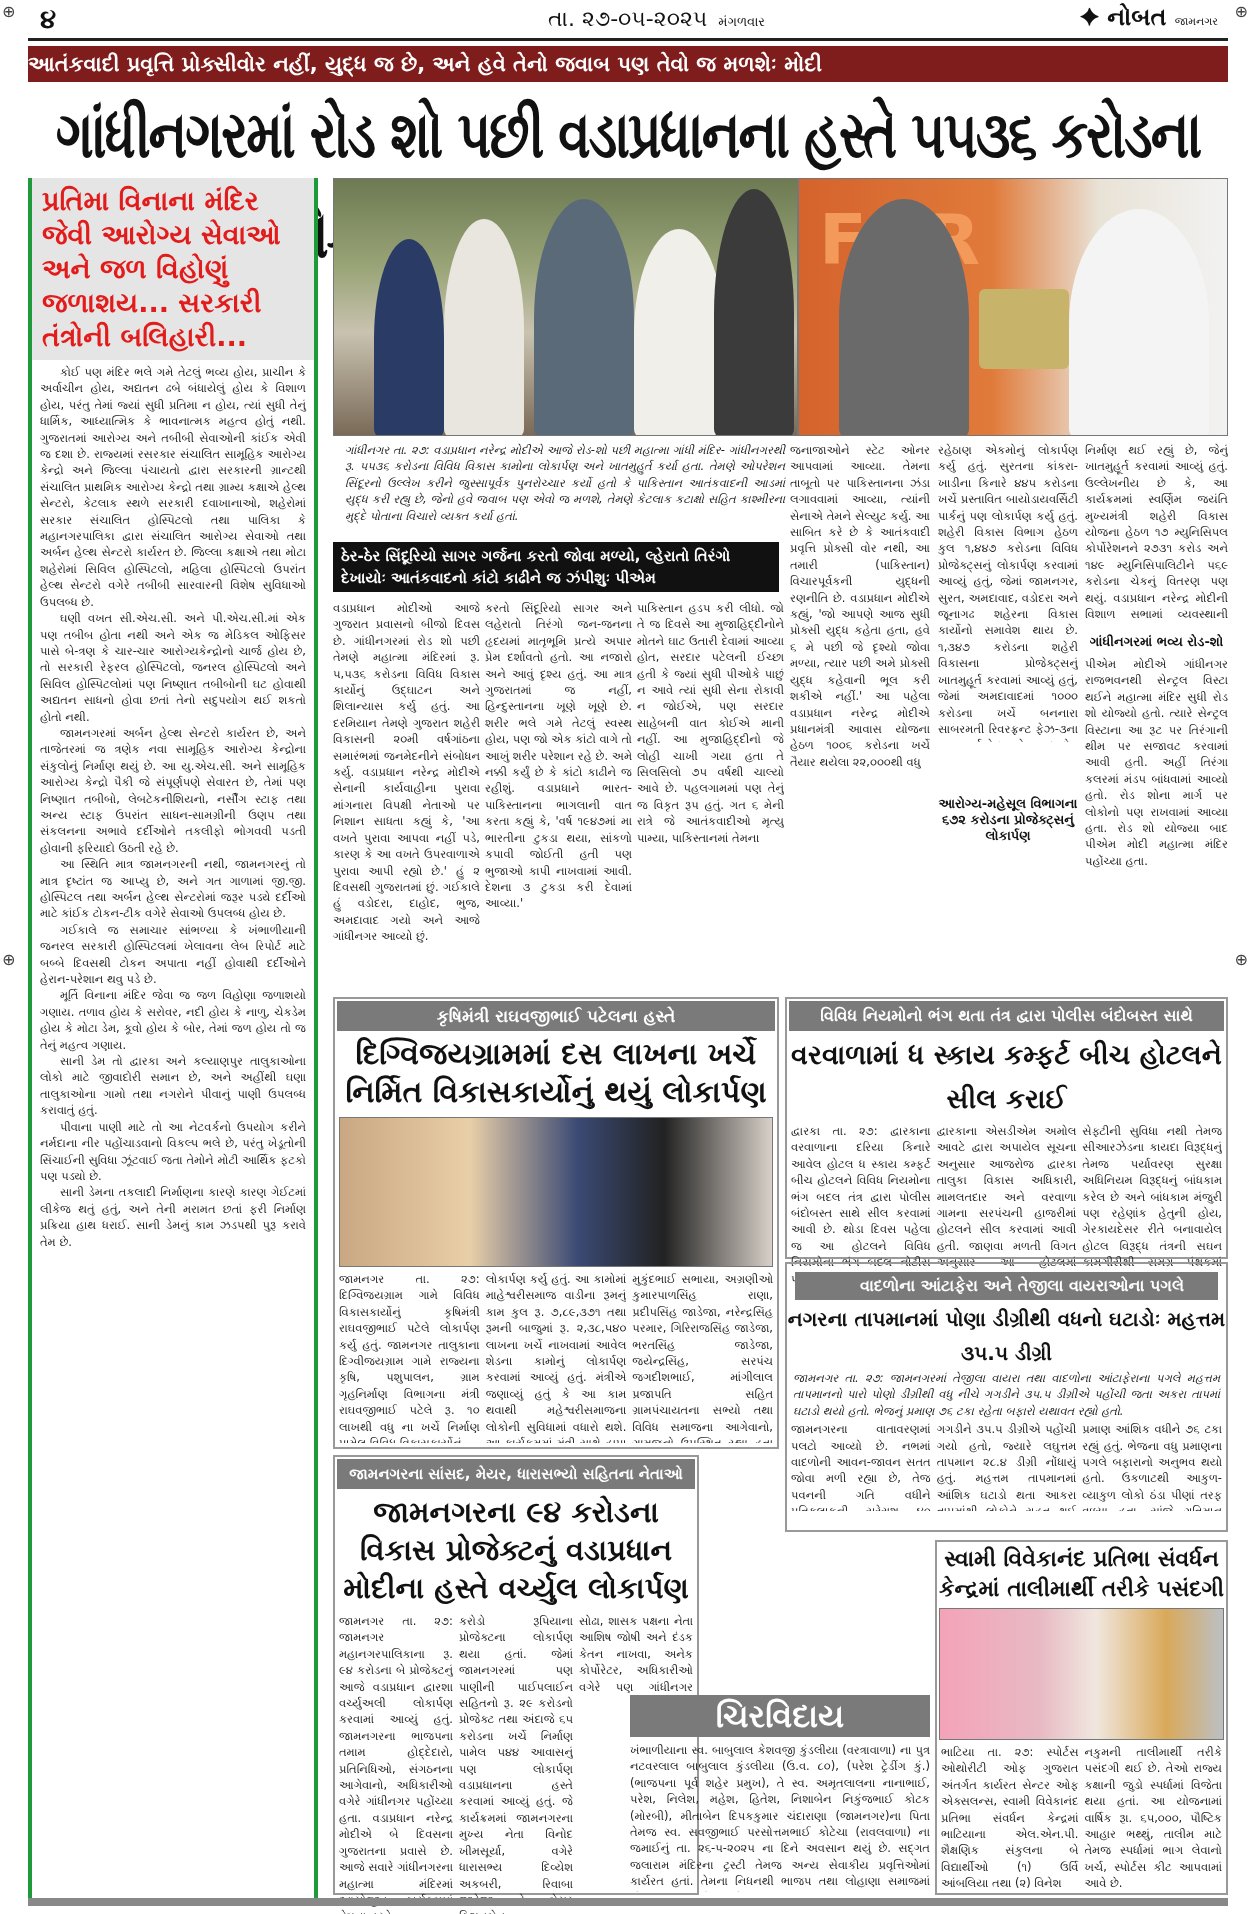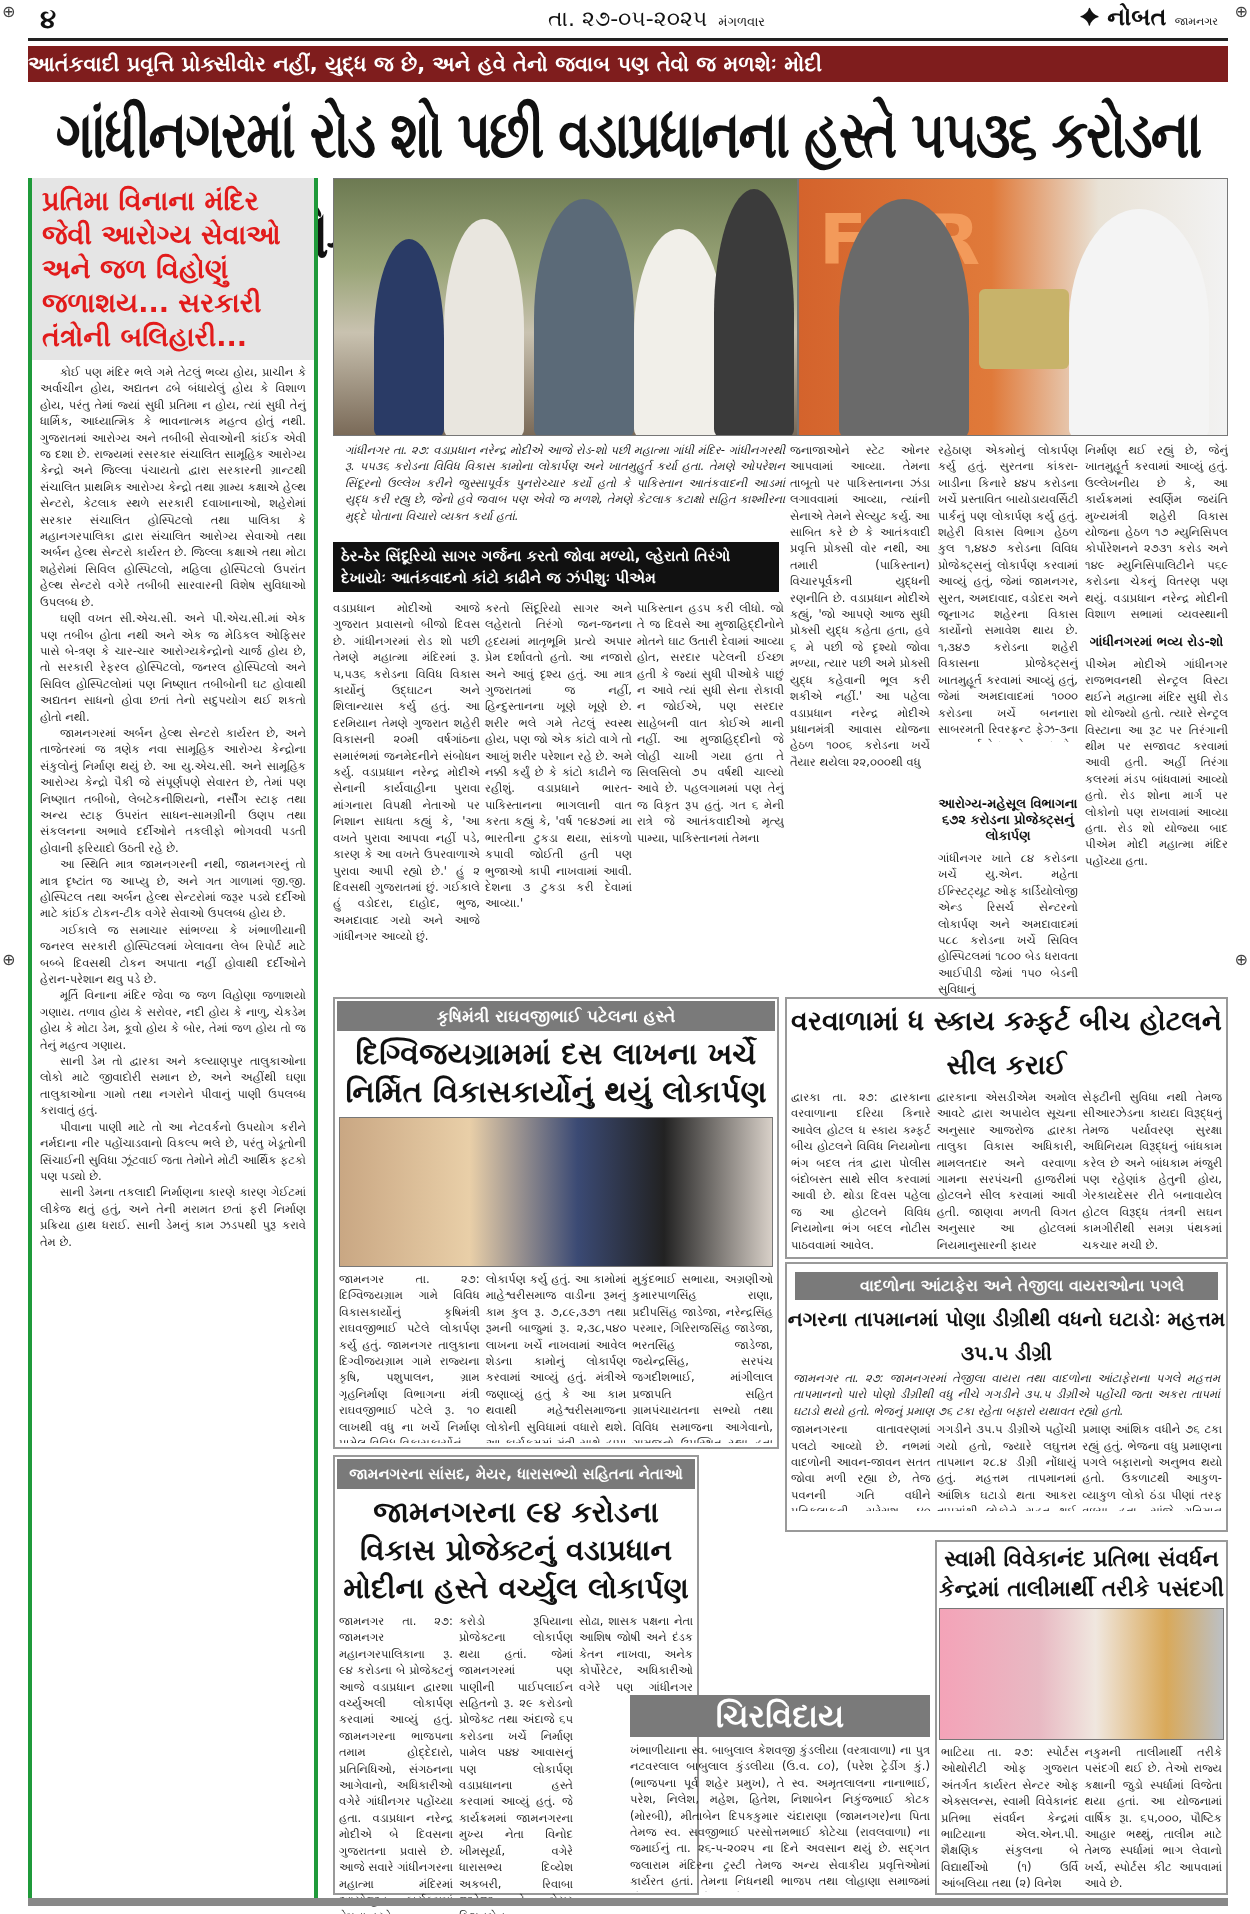--- a/index.html
+++ b/index.html
@@ -87,40 +87,40 @@
 <div class="abs col" style="left:345px;top:442px;width:440px;font-style:italic;">ગાંધીનગર તા. ૨૭: વડાપ્રધાન નરેન્દ્ર મોદીએ આજે રોડ-શો પછી મહાત્મા ગાંધી મંદિર- ગાંધીનગરથી રૂ. ૫૫૩૬ કરોડના વિવિધ વિકાસ કામોના લોકાર્પણ અને ખાતમુહુર્ત કર્યા હતા. તેમણે ઓપરેશન સિંદૂરનો ઉલ્લેખ કરીને જુસ્સાપૂર્વક પુનરોચ્ચાર કર્યો હતો કે પાકિસ્તાન આતંકવાદની આડમાં યુદ્ધ કરી રહ્યુ છે, જેનો હવે જવાબ પણ એવો જ મળશે, તેમણે કેટલાક કટાક્ષો સહિત કાશ્મીરના મુદ્દે પોતાના વિચારો વ્યક્ત કર્યા હતાં.</div>
 <div class="abs blackbar">ઠેર-ઠેર સિંદૂરિયો સાગર ગર્જના કરતો જોવા મળ્યો, લ્હેરાતો તિરંગો દેખાયોઃ આતંકવાદનો કાંટો કાઢીને જ ઝંપીશુઃ પીએમ</div>
 
 <div class="abs col" style="left:333px;top:600px;width:147px;height:390px;overflow:hidden;">વડાપ્રધાન મોદીઓ આજે ગુજરાત પ્રવાસનો બીજો દિવસ છે. ગાંધીનગરમાં રોડ શો પછી તેમણે મહાત્મા મંદિરમાં રૂ. ૫,૫૩૬ કરોડના વિવિધ વિકાસ કાર્યોનું ઉદ્ઘાટન અને શિલાન્યાસ કર્યુ હતું. આ દરમિયાન તેમણે ગુજરાત શહેરી વિકાસની ૨૦મી વર્ષગાંઠના સમારંભમાં જનમેદનીને સંબોધન કર્યુ. વડાપ્રધાન નરેન્દ્ર મોદીએ સેનાની કાર્યવાહીના પુરાવા માંગનારા વિપક્ષી નેતાઓ પર નિશાન સાધતા કહ્યું કે, 'આ વખતે પુરાવા આપવા નહીં પડે, કારણ કે આ વખતે ઉપરવાળાએ પુરાવા આપી રહ્યો છે.' હું ૨ દિવસથી ગુજરાતમાં છું. ગઈકાલે હું વડોદરા, દાહોદ, ભુજ, અમદાવાદ ગયો અને આજે ગાંધીનગર આવ્યો છું.</div>
 <div class="abs col" style="left:485px;top:600px;width:147px;height:390px;overflow:hidden;">કરતો સિંદૂરિયો સાગર અને લહેરાતો તિરંગો જન-જનના હૃદયમાં માતૃભૂમિ પ્રત્યે અપાર પ્રેમ દર્શાવતો હતો. આ નજારો અને આવું દૃશ્ય હતું. આ માત્ર ગુજરાતમાં જ નહીં, હિન્દુસ્તાનના ખૂણે ખૂણે છે. શરીર ભલે ગમે તેટલું સ્વસ્થ હોય, પણ જો એક કાંટો વાગે તો આખું શરીર પરેશાન રહે છે. અમે નક્કી કર્યું છે કે કાંટો કાઢીને જ રહીશું. વડાપ્રધાને ભારત-પાકિસ્તાનના ભાગલાની વાત કરતા કહ્યું કે, 'વર્ષ ૧૯૪૭માં મા ભારતીના ટુકડા થયા, સાંકળો કપાવી જોઈતી હતી પણ ભુજાઓ કાપી નાખવામાં આવી. દેશના ૩ ટુકડા કરી દેવામાં આવ્યા.'</div>
 <div class="abs col" style="left:637px;top:600px;width:147px;height:390px;overflow:hidden;">પાકિસ્તાન હડપ કરી લીધો. જો તે જ દિવસે આ મુજાહિદ્દીનોને મોતને ઘાટ ઉતારી દેવામાં આવ્યા હોત, સરદાર પટેલની ઈચ્છા હતી કે જ્યાં સુધી પીઓકે પાછું ન આવે ત્યાં સુધી સેના રોકાવી ન જોઈએ, પણ સરદાર સાહેબની વાત કોઈએ માની નહીં. આ મુજાહિદ્દીનો જે લોહી ચાખી ગયા હતા તે સિલસિલો ૭૫ વર્ષથી ચાલ્યો આવે છે. પહલગામમાં પણ તેનું જ વિકૃત રૂપ હતું. ગત ૬ મેની રાત્રે જે આતંકવાદીઓ મૃત્યુ પામ્યા, પાકિસ્તાનમાં તેમના</div>
 <div class="abs col" style="left:790px;top:442px;width:140px;height:550px;overflow:hidden;">જનાજાઓને સ્ટેટ ઓનર આપવામાં આવ્યા. તેમના તાબૂતો પર પાકિસ્તાનના ઝંડા લગાવવામાં આવ્યા, ત્યાંની સેનાએ તેમને સેલ્યુટ કર્યુ. આ સાબિત કરે છે કે આતંકવાદી પ્રવૃત્તિ પ્રોક્સી વોર નથી, આ તમારી (પાકિસ્તાન) વિચારપૂર્વકની યુદ્ધની રણનીતિ છે. વડાપ્રધાન મોદીએ કહ્યું, 'જો આપણે આજ સુધી પ્રોક્સી યુદ્ધ કહેતા હતા, હવે ૬ મે પછી જે દૃશ્યો જોવા મળ્યા, ત્યાર પછી અમે પ્રોક્સી યુદ્ધ કહેવાની ભૂલ કરી શકીએ નહીં.' આ પહેલા વડાપ્રધાન નરેન્દ્ર મોદીએ પ્રધાનમંત્રી આવાસ યોજના હેઠળ ૧૦૦૬ કરોડના ખર્ચે તૈયાર થયેલા ૨૨,૦૦૦થી વધુ</div>
 <div class="abs col" style="left:938px;top:442px;width:140px;height:300px;overflow:hidden;">રહેઠાણ એકમોનું લોકાર્પણ કર્યુ હતું. સુરતના કાંકરા-ખાડીના કિનારે ૪૪૫ કરોડના ખર્ચે પ્રસ્તાવિત બાયોડાયવર્સિટી પાર્કનું પણ લોકાર્પણ કર્યુ હતું. શહેરી વિકાસ વિભાગ હેઠળ કુલ ૧,૪૪૭ કરોડના વિવિધ પ્રોજેક્ટ્સનું લોકાર્પણ કરવામાં આવ્યું હતું, જેમાં જામનગર, સુરત, અમદાવાદ, વડોદરા અને જૂનાગઢ શહેરના વિકાસ કાર્યોનો સમાવેશ થાય છે. ૧,૩૪૭ કરોડના શહેરી વિકાસના પ્રોજેક્ટ્સનું ખાતમુહૂર્ત કરવામાં આવ્યું હતું, જેમાં અમદાવાદમાં ૧૦૦૦ કરોડના ખર્ચે બનનારા સાબરમતી રિવરફ્રન્ટ ફેઝ-૩ના ખાતમુહૂર્તનો સમાવેશ થાય છે.</div>
 <div class="abs" style="left:938px;top:790px;width:140px;">
   <div class="subhead">આરોગ્ય-મહેસૂલ વિભાગના ૬૭૨ કરોડના પ્રોજેક્ટ્સનું લોકાર્પણ</div>
-  <div class="col" style="height:190px;overflow:hidden;">ગાંધીનગર ખાતે ૮૪ કરોડના ખર્ચે યુ.એન. મહેતા ઈન્સ્ટિટ્યૂટ ઓફ કાર્ડિયોલોજી એન્ડ રિસર્ચ સેન્ટરનો લોકાર્પણ અને અમદાવાદમાં ૫૮૮ કરોડના ખર્ચે સિવિલ હોસ્પિટલમાં ૧૮૦૦ બેડ ધરાવતા આઈપીડી જેમાં ૧૫૦ બેડની સુવિધાનું</div>
 </div>
 <div class="abs col" style="left:1085px;top:442px;width:143px;height:180px;overflow:hidden;">નિર્માણ થઈ રહ્યું છે, જેનું ખાતમુહૂર્ત કરવામાં આવ્યું હતું. ઉલ્લેખનીય છે કે, આ કાર્યક્રમમાં સ્વર્ણિમ જયંતિ મુખ્યમંત્રી શહેરી વિકાસ યોજના હેઠળ ૧૭ મ્યુનિસિપલ કોર્પોરેશનને ૨૭૩૧ કરોડ અને ૧૪૯ મ્યુનિસિપાલિટીને ૫૬૯ કરોડના ચેકનું વિતરણ પણ થયું. વડાપ્રધાન નરેન્દ્ર મોદીની વિશાળ સભામાં વ્યવસ્થાની સાથે ૫૦ હજારથી પણ વધુ લોકો રોડ શોમાં જોડાયા હતાં. અહીં ૫૦ જેટલા બ્લોક રાખવામાં આવ્યા હતા.</div>
 <div class="abs" style="left:1085px;top:628px;width:143px;">
   <div class="subhead">ગાંધીનગરમાં ભવ્ય રોડ-શો</div>
   <div class="col" style="height:340px;overflow:hidden;">પીએમ મોદીએ ગાંધીનગર રાજભવનથી સેન્ટ્રલ વિસ્ટા થઈને મહાત્મા મંદિર સુધી રોડ શો યોજ્યો હતો. ત્યારે સેન્ટ્રલ વિસ્ટાના આ રૂટ પર તિરંગાની થીમ પર સજાવટ કરવામાં આવી હતી. અહીં તિરંગા કલરમાં મંડપ બાંધવામાં આવ્યો હતો. રોડ શોના માર્ગ પર લોકોનો પણ રાખવામાં આવ્યા હતા. રોડ શો યોજ્યા બાદ પીએમ મોદી મહાત્મા મંદિર પહોંચ્યા હતા.</div>
 </div>
 
 <div class="abs boxsection" style="left:333px;top:997px;width:446px;height:452px;">
   <div class="greybar" style="margin:2px;height:30px;line-height:30px;font-size:17px;">કૃષિમંત્રી રાઘવજીભાઈ પટેલના હસ્તે</div>
   <div class="bighead" style="font-size:30px;line-height:38px;padding:2px 6px;">દિગ્વિજયગ્રામમાં દસ લાખના ખર્ચે નિર્મિત વિકાસકાર્યોનું થયું લોકાર્પણ</div>
   <div class="photo" style="margin:4px;height:150px;background:linear-gradient(90deg,#c9a783 0%,#e9cfa8 30%,#3b4a74 55%,#222 75%,#d8d0c8 100%);" title="Minister at inauguration ceremony with ribbon and garland decorations"></div>
   <div style="display:flex;gap:6px;padding:0 4px;">
     <div class="col" style="flex:1;height:172px;overflow:hidden;">જામનગર તા. ૨૭: દિગ્વિજયગ્રામ ગામે વિવિધ વિકાસકાર્યોનું કૃષિમંત્રી રાઘવજીભાઈ પટેલે લોકાર્પણ કર્યુ હતું. જામનગર તાલુકાના દિગ્વીજયગ્રામ ગામે રાજ્યના કૃષિ, પશુપાલન, ગ્રામ ગૃહનિર્માણ વિભાગના મંત્રી રાઘવજીભાઈ પટેલે રૂ. ૧૦ લાખથી વધુ ના ખર્ચે નિર્માણ પામેલ વિવિધ વિકાસકાર્યોનું</div>
     <div class="col" style="flex:1;height:172px;overflow:hidden;">લોકાર્પણ કર્યુ હતું. આ કામોમાં માહેશ્વરીસમાજ વાડીના રૂમનું કામ કુલ રૂ. ૭,૮૯,૩૭૧ તથા રૂમની બાજુમાં રૂ. ૨,૩૮,૫૪૦ લાખના ખર્ચે નાખવામાં આવેલ શેડના કામોનું લોકાર્પણ કરવામાં આવ્યું હતું. મંત્રીએ જણાવ્યું હતું કે આ કામ થવાથી મહેશ્વરીસમાજના લોકોની સુવિધામાં વધારો થશે. આ કાર્યક્રમમાં મંત્રી સાથે હાપા માર્કેટીંગ યાર્ડના ચેરમેન</div>
     <div class="col" style="flex:1;height:172px;overflow:hidden;">મુકુંદભાઈ સભાયા, અગ્રણીઓ કુમારપાળસિંહ રાણા, પ્રદીપસિંહ જાડેજા, નરેન્દ્રસિંહ પરમાર, ગિરિરાજસિંહ જાડેજા, ભરતસિંહ જાડેજા, જયેન્દ્રસિંહ, સરપંચ જગદીશભાઈ, માંગીલાલ પ્રજાપતિ સહિત ગ્રામપંચાયતના સભ્યો તથા વિવિધ સમાજના આગેવાનો, ગ્રામજનો ઉપસ્થિત રહ્યા હતા તેમ મીડિયા સેલના કન્વીનર નરેન્દ્રસિંહ પરમારે જણાવેલ છે.</div>
   </div>
 </div>
 
 <div class="abs boxsection" style="left:785px;top:997px;width:443px;height:262px;">
+  <div class="greybar" style="margin:2px;height:30px;line-height:30px;font-size:16px;">વિવિધ નિયમોનો ભંગ થતા તંત્ર દ્વારા પોલીસ બંદોબસ્ત સાથે</div>
   <div class="bighead" style="font-size:27px;line-height:44px;">વરવાળામાં ધ સ્કાય કમ્ફર્ટ બીચ હોટલને સીલ કરાઈ</div>
   <div style="display:flex;gap:6px;padding:2px 4px;">
     <div class="col" style="flex:1;height:170px;overflow:hidden;">દ્વારકા તા. ૨૭: દ્વારકાના વરવાળાના દરિયા કિનારે આવેલ હોટલ ધ સ્કાય કમ્ફર્ટ બીચ હોટલને વિવિધ નિયમોના ભંગ બદલ તંત્ર દ્વારા પોલીસ બંદોબસ્ત સાથે સીલ કરવામાં આવી છે. થોડા દિવસ પહેલા જ આ હોટલને વિવિધ નિયમોના ભંગ બદલ નોટીસ પાઠવવામાં આવેલ.</div>
     <div class="col" style="flex:1;height:170px;overflow:hidden;">દ્વારકાના એસડીએમ અમોલ આવટે દ્વારા અપાયેલ સૂચના અનુસાર આજરોજ દ્વારકા તાલુકા વિકાસ અધિકારી, મામલતદાર અને વરવાળા ગામના સરપંચની હાજરીમાં હોટલને સીલ કરવામાં આવી હતી. જાણવા મળતી વિગત અનુસાર આ હોટલમાં નિયમાનુસારની ફાયર</div>
     <div class="col" style="flex:1;height:170px;overflow:hidden;">સેફ્ટીની સુવિધા નથી તેમજ સીઆરઝેડના કાયદા વિરૂદ્ધનું તેમજ પર્યાવરણ સુરક્ષા અધિનિયમ વિરૂદ્ધનું બાંધકામ કરેલ છે અને બાંધકામ મંજુરી પણ રહેણાંક હેતુની હોય, ગેરકાયદેસર રીતે બનાવાયેલ હોટલ વિરૂદ્ધ તંત્રની સઘન કામગીરીથી સમગ્ર પંથકમાં ચકચાર મચી છે.</div>
   </div>
 </div>
 
 <div class="abs boxsection" style="left:785px;top:1262px;width:443px;height:270px;">
   <div class="greybar" style="margin:8px 8px 2px;height:28px;line-height:28px;font-size:16px;padding-left:31px;">વાદળોના આંટાફેરા અને તેજીલા વાયરાઓના પગલે</div>

